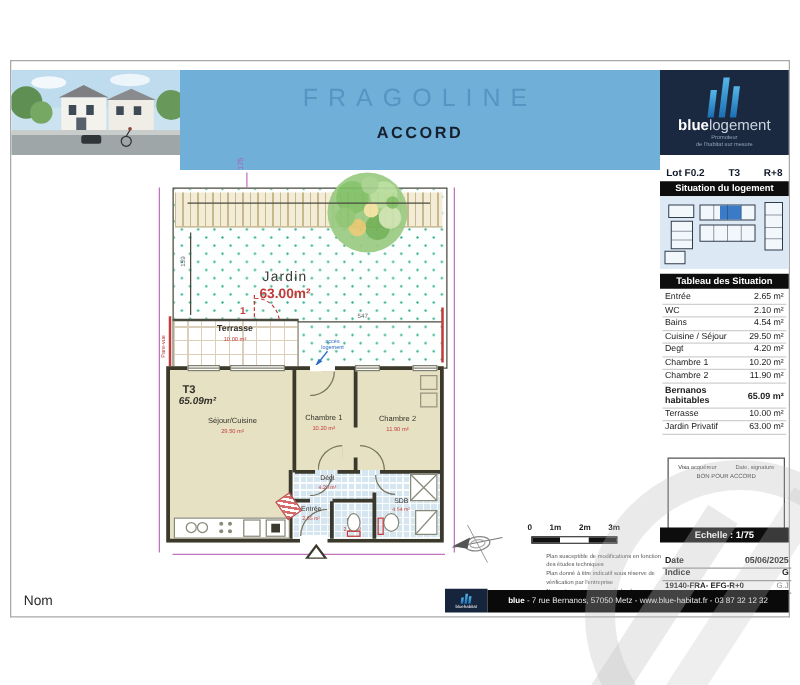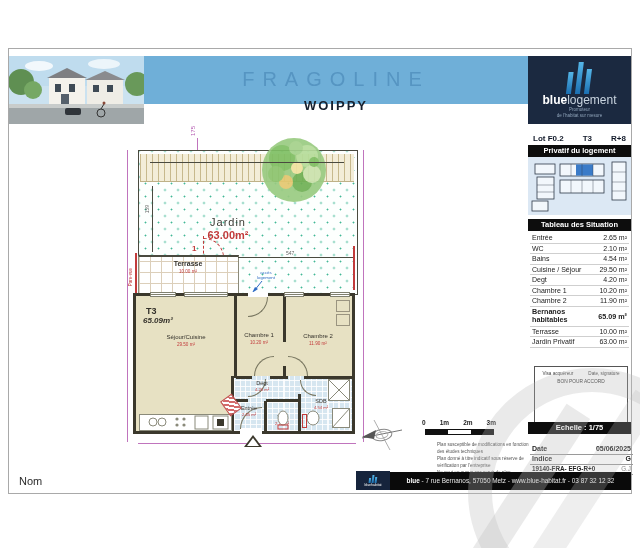--- a/index.html
+++ b/index.html
@@ -3,21 +3,21 @@
 <meta charset="utf-8">
 <style>
   html,body{margin:0;padding:0;background:#fff;}
   .page{position:relative;width:640px;height:548px;background:#fff;overflow:hidden;
         font-family:"Liberation Sans",sans-serif;color:#222;}
   .abs{position:absolute;}
   .frame{position:absolute;left:8px;top:48px;width:622px;height:444px;border:1px solid #a9a9a9;}
 
   
   .photo{position:absolute;left:9px;top:56px;width:135px;height:68px;overflow:hidden;}
-  .band{position:absolute;left:144px;top:56px;width:384px;height:48px;background:#6FAFD8;text-align:center;}
+  .band{position:absolute;left:144px;top:56px;width:384px;height:80px;background:#6FAFD8;text-align:center;}
   .band .proj{margin-top:12px;font-size:20px;letter-spacing:8px;color:#5695C2;font-weight:400;}
   .band .city{margin-top:7px;font-size:13px;font-weight:bold;letter-spacing:2px;color:#17202E;}
   .logobox{position:absolute;left:528px;top:56px;width:103px;height:68px;background:#1B2940;
            display:flex;flex-direction:column;align-items:center;}
   .bars{display:flex;align-items:flex-end;gap:4px;height:34px;margin-top:4px;transform:skewX(-7deg);}
   .bars i{display:block;width:5px;background:linear-gradient(180deg,#55B6E8,#1B6FB2);}
   .b1{height:22px;} .b2{height:32px;} .b3{height:25px;}
   .brandline{font-size:12px;line-height:13px;color:#fff;}
   .brandline .bold{font-weight:bold;}
   .brandline .light{font-weight:300;color:#C9D4DF;}
@@ -142,21 +142,21 @@
       <circle cx="128" cy="28" r="12" fill="#69995A"></circle>
       <rect x="56" y="52" width="16" height="7" rx="2" fill="#30353A"></rect>
       <circle cx="92" cy="57" r="4" fill="none" stroke="#333" stroke-width="1"></circle>
       <line x1="92" y1="53" x2="95" y2="48" stroke="#333" stroke-width="1"></line>
       <circle cx="95" cy="47" r="1.5" fill="#8A4A3A"></circle>
     </svg>
   </div>
 
   <div class="band">
     <div class="proj">FRAGOLINE</div>
-    <div class="city">WOIPPY</div>
+    <div class="city">ACCORD</div>
   </div>
 
   <div class="logobox">
     <div class="bars">
         <i class="b1"></i>
         <i class="b2"></i>
         <i class="b3"></i>
       </div>
     <div class="brandline">
       <span class="bold">blue</span><span class="light">logement</span>
@@ -166,21 +166,21 @@
       <div>de l'habitat sur mesure</div>
     </div>
   </div>
 
   <div class="lotrow">
     <span>Lot  F0.2</span>
     <span>T3</span>
     <span>R+8</span>
   </div>
 
-  <div class="side-blackbar" style="top:145px;">Privatif du logement</div>
+  <div class="side-blackbar" style="top:145px;">Situation du logement</div>
 
   <div class="sitplan">
     <svg width="103" height="58" viewBox="0 0 103 58">
       <rect width="103" height="58" fill="#DCE8F4"></rect>
       <g fill="#F2F7FC" stroke="#2F3B4A" stroke-width="0.8">
         <rect x="7" y="7" width="20" height="10"></rect>
         <rect x="9" y="20" width="17" height="22"></rect>
         <rect x="4" y="44" width="16" height="10"></rect>
         <rect x="32" y="7" width="44" height="12"></rect>
         <rect x="32" y="23" width="44" height="13"></rect>

